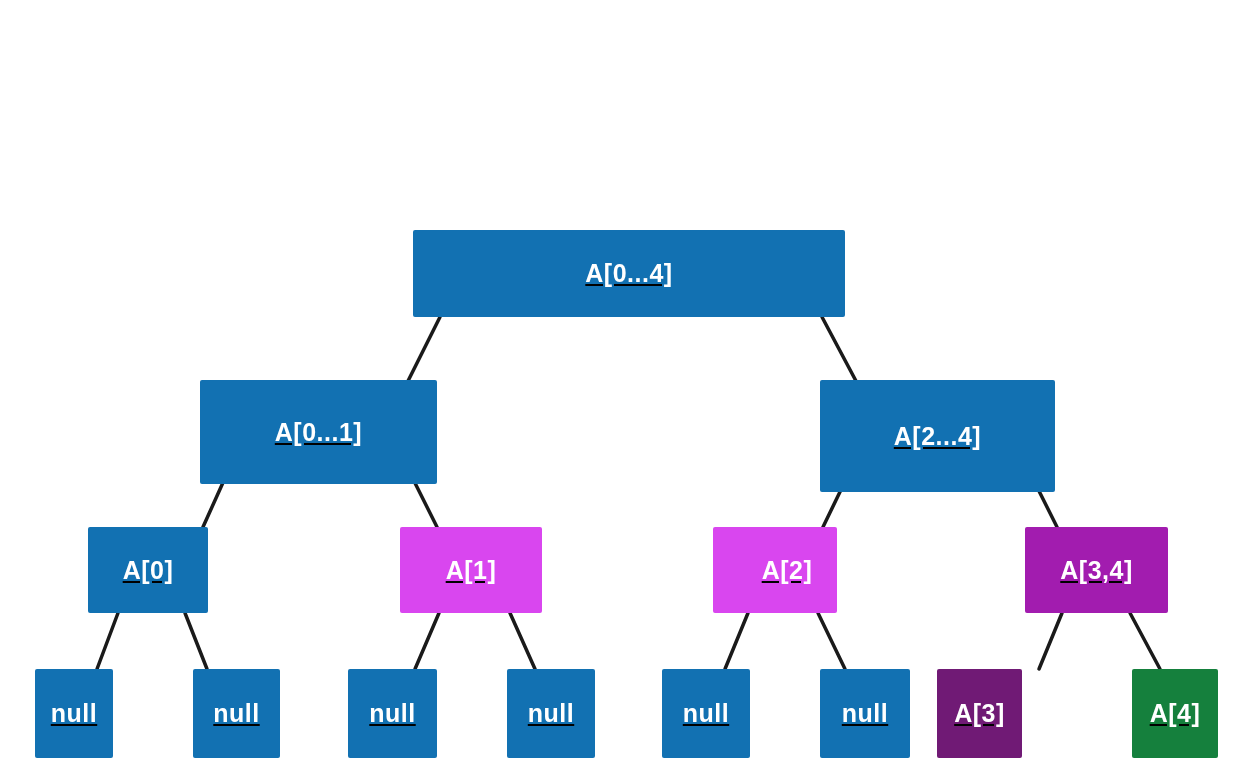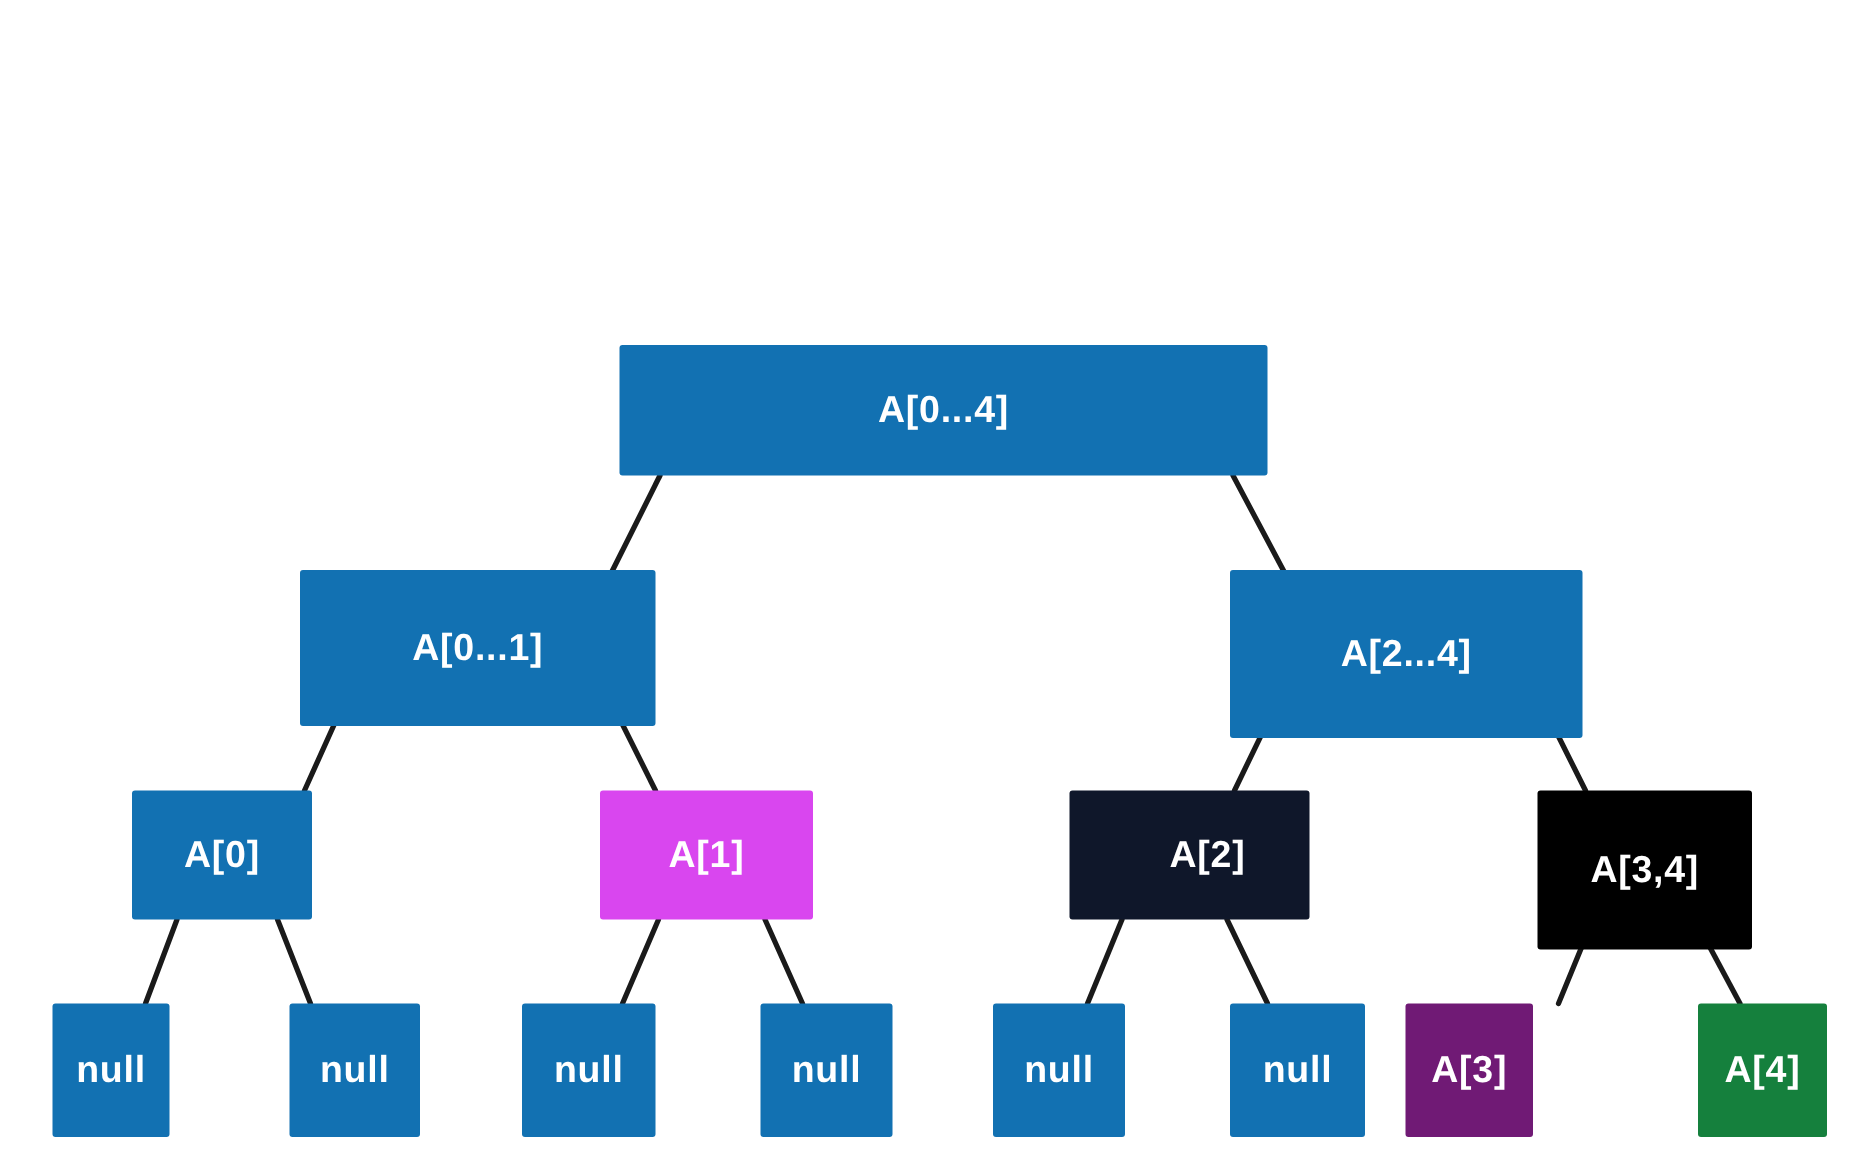--- a/index.html
+++ b/index.html
@@ -34,20 +34,21 @@
     width: 1248px;
     height: 772px;
   }
   .tree-node {
     position: absolute;
     display: flex;
     align-items: center;
     justify-content: center;
     border-radius: 2px;
     box-sizing: border-box;
+    text-decoration: underline;
   }
   .tree-node .node-label {
     color: #ffffff;
     font-weight: bold;
     font-size: 25px;
     letter-spacing: 0.5px;
   }
 </style>
 </head>
 <body>
@@ -78,24 +79,24 @@
       </div>
       <div class="tree-node" style="left: 820px; top: 380px; width: 235px; height: 112px; background: rgb(18, 113, 178);">
         <span class="node-label" style="color: rgb(255, 255, 255);">A[2...4]</span>
       </div>
       <div class="tree-node" style="left: 88px; top: 527px; width: 120px; height: 86px; background: rgb(18, 113, 178);">
         <span class="node-label" style="color: rgb(255, 255, 255);">A[0]</span>
       </div>
       <div class="tree-node" style="left: 400px; top: 527px; width: 142px; height: 86px; background: #d946ef;">
         <span class="node-label" style="color: rgb(255, 255, 255);">A[1]</span>
       </div>
-      <div class="tree-node" style="left: 713px; top: 527px; width: 160px; height: 86px; background: #0f172a; padding-left: 24px;">
+      <div class="tree-node" style="left: 713px; top: 527px; width: 124px; height: 86px; background: #d946ef; padding-left: 24px;">
         <span class="node-label" style="color: rgb(255, 255, 255);">A[2]</span>
       </div>
-      <div class="tree-node" style="left: 1025px; top: 527px; width: 143px; height: 106px; background: #000000;">
+      <div class="tree-node" style="left: 1025px; top: 527px; width: 143px; height: 86px; background: #a21caf;">
         <span class="node-label" style="color: rgb(255, 255, 255);">A[3,4]</span>
       </div>
       <div class="tree-node" style="left: 35px; top: 669px; width: 78px; height: 89px; background: rgb(18, 113, 178);">
         <span class="node-label" style="color: rgb(255, 255, 255);">null</span>
       </div>
       <div class="tree-node" style="left: 193px; top: 669px; width: 87px; height: 89px; background: rgb(18, 113, 178);">
         <span class="node-label" style="color: rgb(255, 255, 255);">null</span>
       </div>
       <div class="tree-node" style="left: 348px; top: 669px; width: 89px; height: 89px; background: rgb(18, 113, 178);">
         <span class="node-label" style="color: rgb(255, 255, 255);">null</span>

